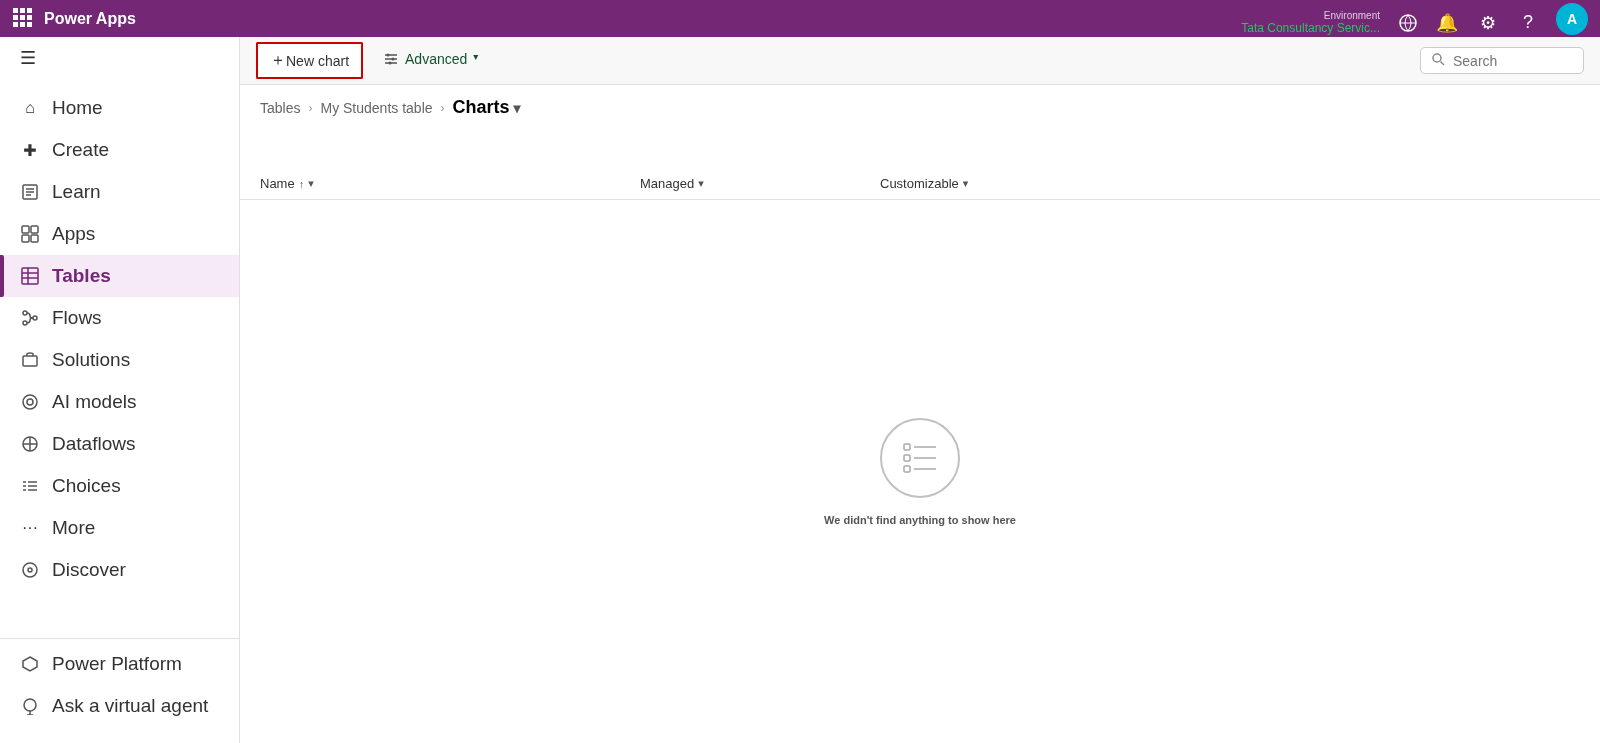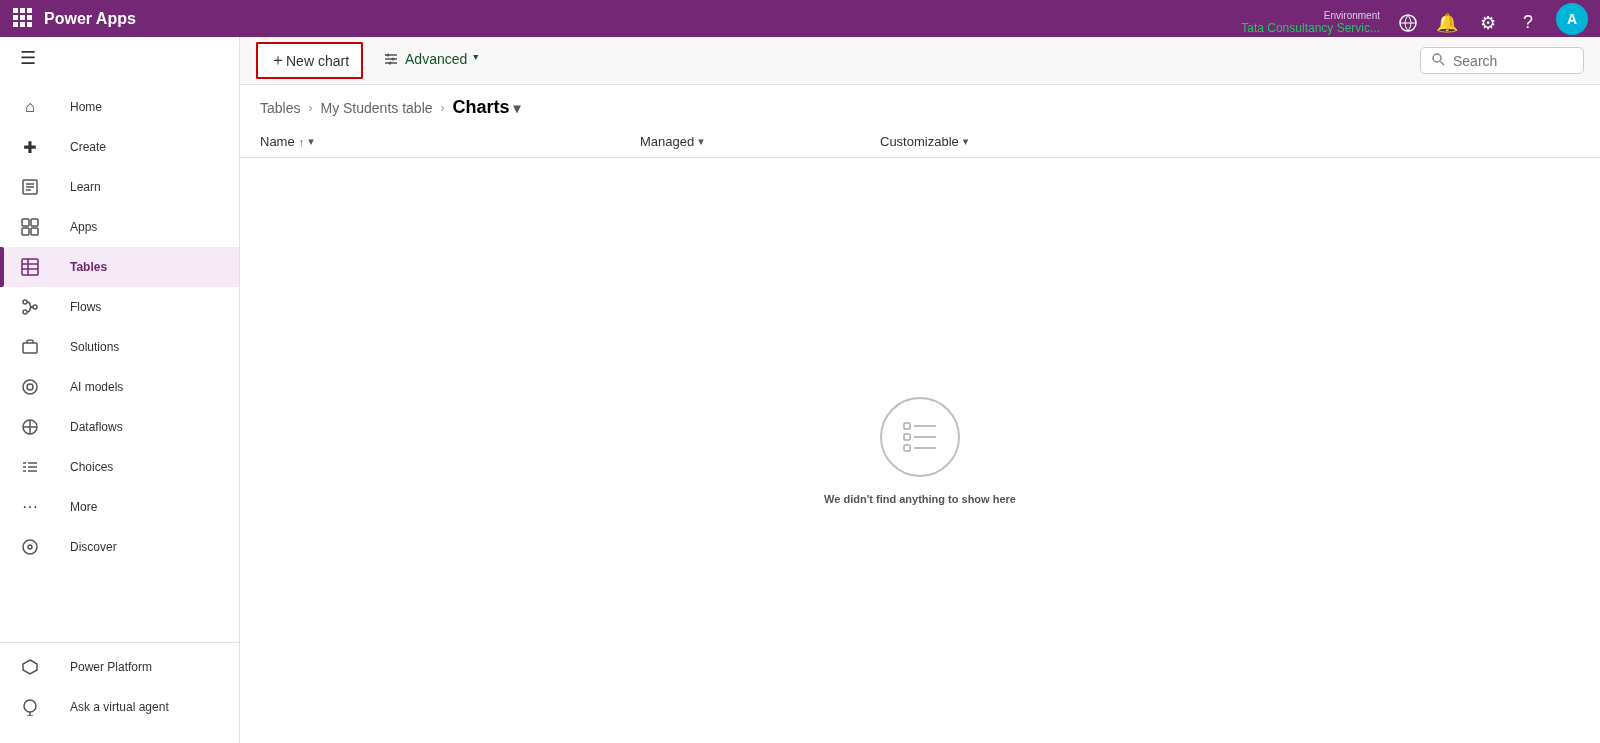--- a/index.html
+++ b/index.html
@@ -27,21 +27,21 @@
     
     .main-layout { display: flex; flex: 1; overflow: hidden; }
 
     
     .sidebar { width: 240px; flex-shrink: 0; background: #fff; border-right: 1px solid #e0e0e0; display: flex; flex-direction: column; overflow-y: auto; }
     .sidebar-top { padding: 8px 0; }
     .sidebar-item { display: flex; align-items: center; padding: 10px 20px; cursor: pointer; color: #333; gap: 12px; position: relative; }
     .sidebar-item.active { color: #742774; font-weight: 600; background: #f5eaf5; }
     .sidebar-item.active::before { content: ''; position: absolute; left: 0; top: 0; bottom: 0; width: 4px; background: #742774; border-radius: 0 2px 2px 0; }
     .sidebar-item-icon { width: 20px; height: 20px; display: flex; align-items: center; justify-content: center; font-size: 16px; flex-shrink: 0; }
-    .sidebar-item-label { font-size: 12px; margin-left: 18px; }
+    .sidebar-item-label { font-size: 19px; }
     .sidebar-divider { border: none; border-top: 1px solid #e0e0e0; margin: 4px 0; }
     .sidebar-bottom { margin-top: auto; padding-bottom: 16px; }
     .sidebar-hamburger { padding: 10px 20px; cursor: pointer; color: #333; display: flex; align-items: center; font-size: 18px; }
 
     
     .content { flex: 1; display: flex; flex-direction: column; overflow: hidden; }
 
     
     .toolbar { height: 48px; border-bottom: 1px solid #e0e0e0; display: flex; align-items: center; padding: 0 16px; gap: 8px; background: #f8f8f8; flex-shrink: 0; }
     .toolbar-btn { display: flex; align-items: center; gap: 6px; padding: 6px 12px; border: 2px solid #c00; background: #fff; cursor: pointer; font-size: 14px; color: #333; border-radius: 2px; }
@@ -52,21 +52,21 @@
     .toolbar-search input { border: none; outline: none; font-size: 14px; width: 120px; background: transparent; }
 
     
     .breadcrumb { display: flex; align-items: center; gap: 8px; padding: 12px 20px 8px; font-size: 14px; color: #666; flex-shrink: 0; }
     .breadcrumb-link { color: #666; cursor: pointer; text-decoration: none; }
     .breadcrumb-sep { color: #999; font-size: 12px; }
     .breadcrumb-current { font-weight: 700; color: #000; font-size: 18px; display: flex; align-items: center; gap: 4px; }
     .breadcrumb-chevron { font-size: 14px; color: #555; cursor: pointer; }
 
     
-    .column-headers { display: flex; align-items: center; padding: 8px 20px; border-bottom: 1px solid #e0e0e0; flex-shrink: 0; }
+    .column-headers { display: flex; align-items: center; padding: 8px 20px; border-bottom: 1px solid #e0e0e0; flex-shrink: 0; margin-top: 42px; }
     .col-name { width: 380px; display: flex; align-items: center; gap: 4px; color: #333; font-size: 13px; cursor: pointer; }
     .col-managed { width: 240px; display: flex; align-items: center; gap: 4px; color: #333; font-size: 13px; cursor: pointer; }
     .col-customizable { display: flex; align-items: center; gap: 4px; color: #333; font-size: 13px; cursor: pointer; }
     .sort-icon { font-size: 11px; color: #555; }
 
     
     .empty-state { flex: 1; display: flex; flex-direction: column; align-items: center; justify-content: center; gap: 16px; }
     .empty-icon { width: 80px; height: 80px; border: 2px solid #c0c0c0; border-radius: 50%; display: flex; align-items: center; justify-content: center; }
     .empty-icon svg { width: 44px; height: 44px; }
     .empty-text { color: #555; font-size: 11px; font-weight: 600; }

